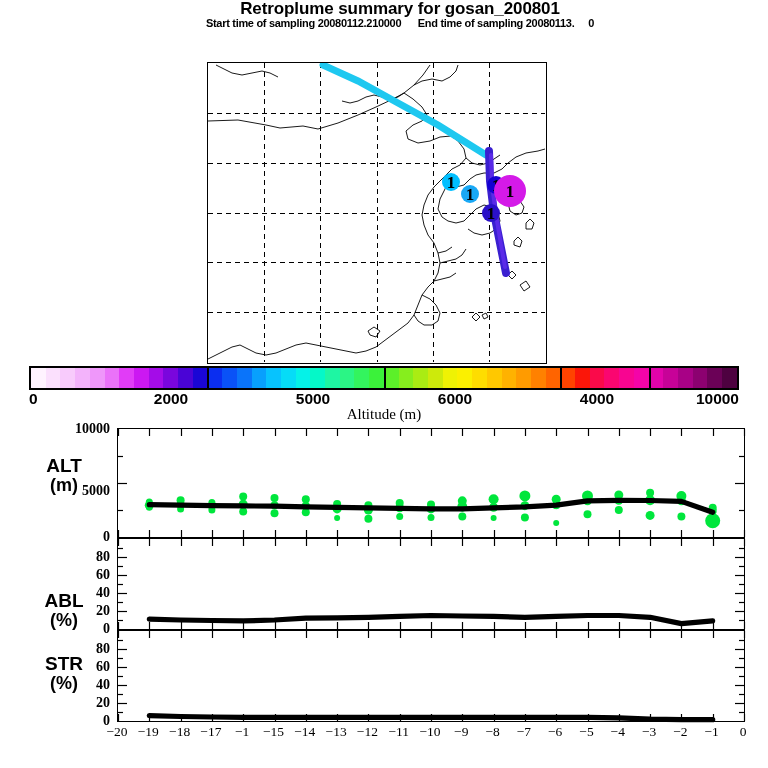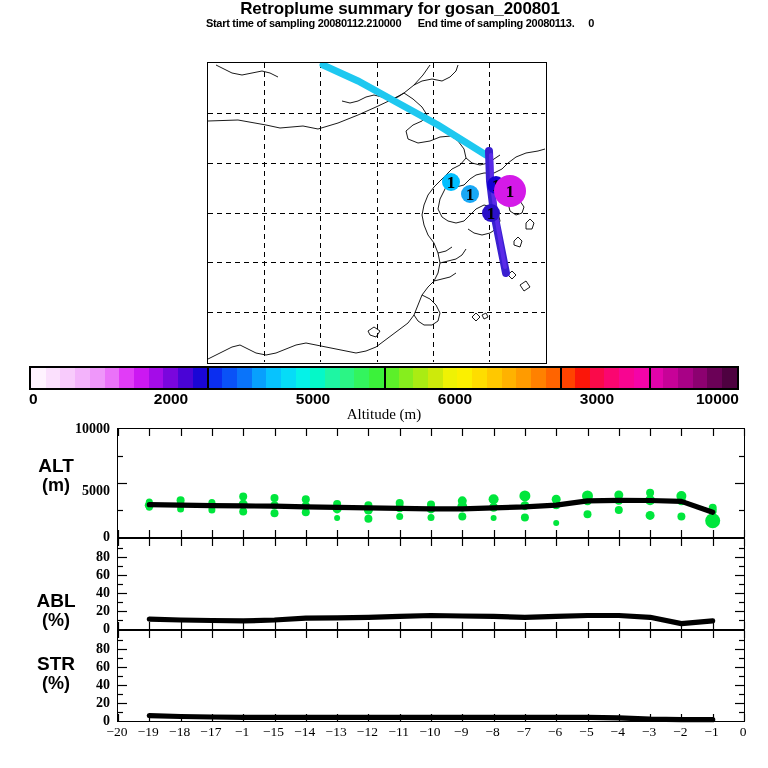--- a/index.html
+++ b/index.html
@@ -38,21 +38,21 @@
   
   #ts-stack{left:0;top:428px;width:768px;height:300px;}
   .panel{position:absolute;left:117px;width:628px;
     border:1.4px solid #000;box-sizing:border-box;background:#fff;}
   #panel-alt{top:0px;height:110px;}
   #panel-abl{top:110px;height:92px;}
   #panel-str{top:202px;height:92px;}
   .panel svg{position:absolute;left:0;top:0;overflow:visible;}
 
   .row-label{position:absolute;text-align:center;font-weight:bold;
-    font-size:19px;line-height:1.0;width:96px;left:8px;}
+    font-size:19px;line-height:1.0;width:96px;left:16px;}
   #lab-alt{top:28px;}
   #lab-abl{top:134px;margin-top:29px;}
   #lab-str{top:226px;}
   .row-label .u{display:block;font-size:18px;margin-top:1px;}
 
   .ytick{position:absolute;right:0;font-size:14px;font-weight:bold;
     transform:translateY(-50%);white-space:nowrap;
     font-family:"Liberation Serif",serif;}
   .ycol{position:absolute;left:0px;width:110px;height:100%;}
 
@@ -176,21 +176,21 @@
       <div class="sw" style="background: rgb(168, 1, 134);"></div>
       <div class="sw" style="background: rgb(140, 1, 112);"></div>
       <div class="sw" style="background: rgb(107, 1, 87);"></div>
       <div class="sw" style="background: rgb(78, 1, 64);"></div>
     </div>
   <div id="cbar-ticks">
       <span class="ct" style="transform: translateX(0px); left: 0px;">0</span>
       <span class="ct" style="left: 142px; text-align: right;">2000</span>
       <span class="ct" style="left: 284px;">5000</span>
       <span class="ct" style="left: 426px;">6000</span>
-      <span class="ct" style="left: 568px;">3000</span>
+      <span class="ct" style="left: 568px;">4000</span>
       <span class="ct" style="transform: translateX(-100%); left: 710px;">10000</span>
     </div>
 </div>
 <div class="abs" id="cbar-axis-label">Altitude (m)</div>
 
 <div class="abs" id="ts-stack">
 
   <div class="row-label" id="lab-alt">
     <span>ALT</span>
     <span class="u">(m)</span>

